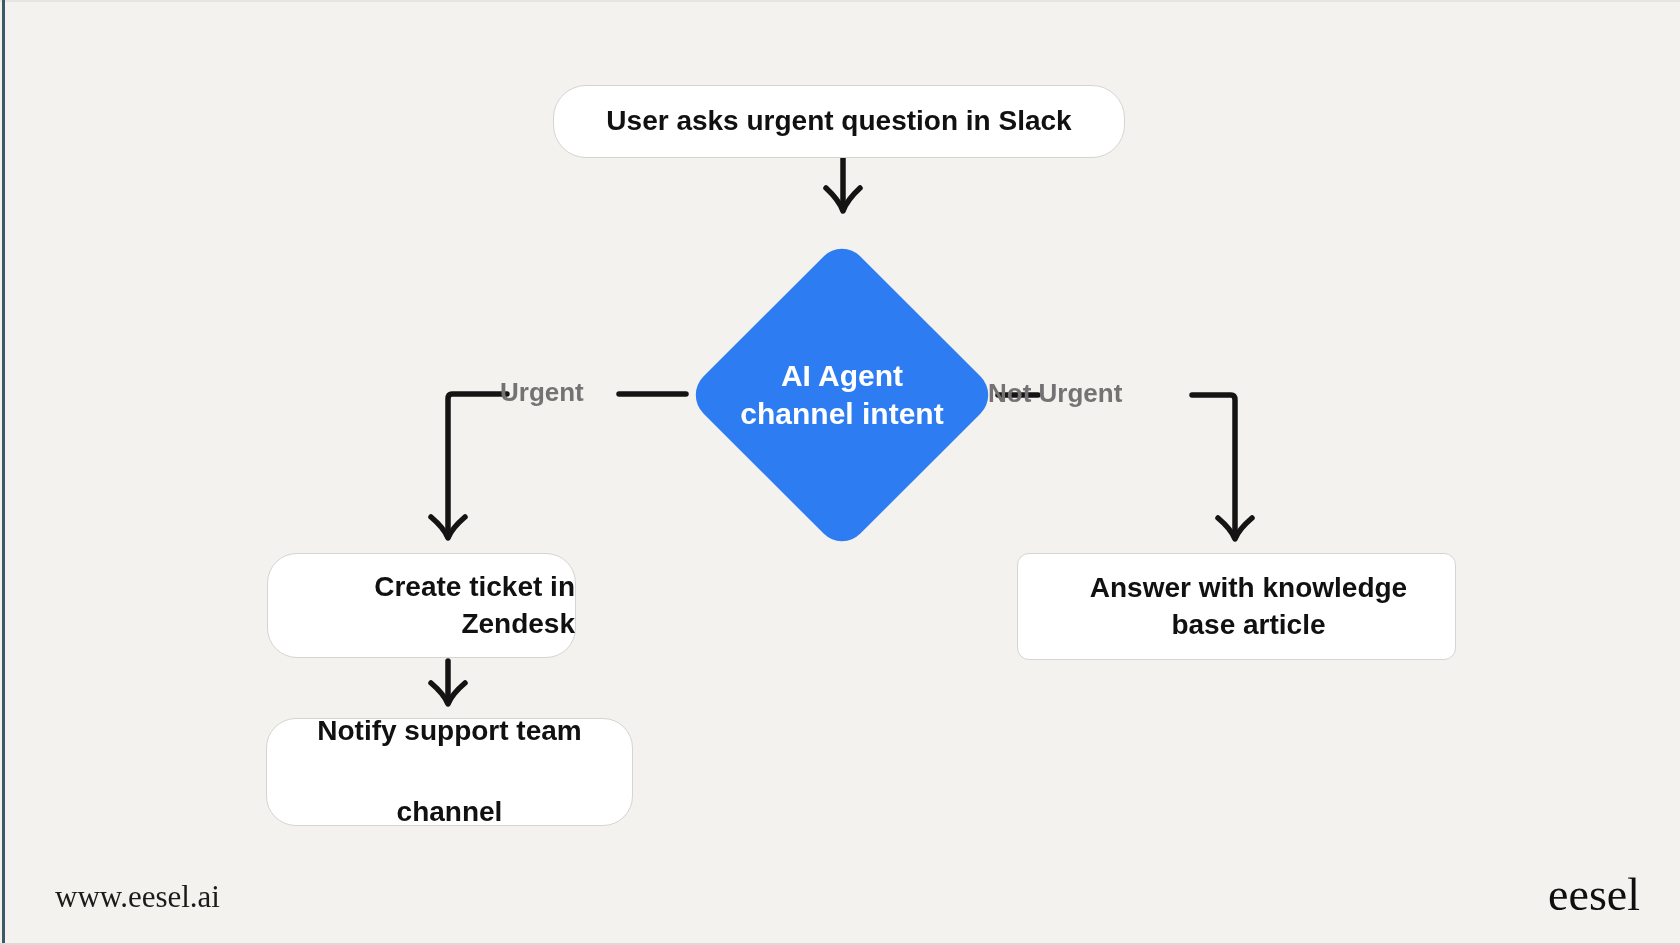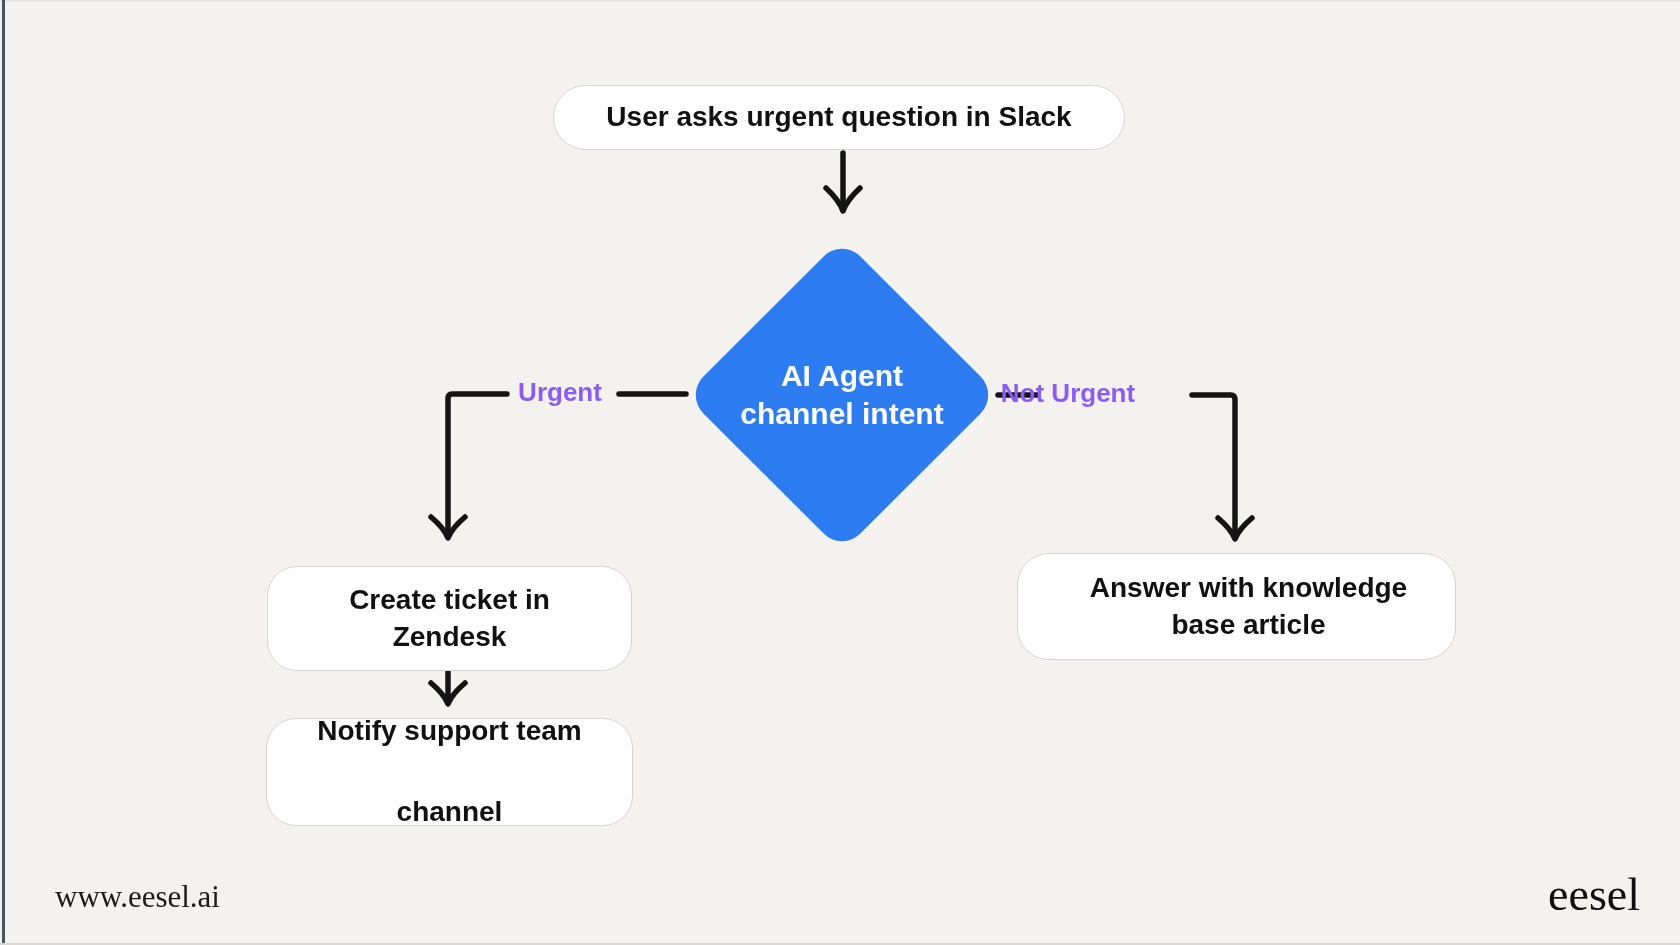--- a/index.html
+++ b/index.html
@@ -48,38 +48,39 @@
     justify-content: center;
     text-align: center;
     color: #111111;
     font-weight: 700;
     font-size: 28px;
     line-height: 1.32;
     box-sizing: border-box;
   }
   .node-start {
     left: 553px; top: 85px;
-    width: 572px; height: 65px;
+    width: 572px; height: 73px;
     border-radius: 33px;
   }
   .node-create-ticket {
-    left: 267px; top: 566px;
-    width: 365px; height: 105px;
+    left: 267px; top: 553px;
+    width: 309px; height: 105px;
     border-radius: 30px;
+    align-items: flex-end;
   }
   .node-notify-channel {
     left: 266px; top: 718px;
     width: 367px; height: 108px;
     border-radius: 30px;
     gap: 44px;
   }
   .node-answer-kb {
     left: 1017px; top: 553px;
     width: 439px; height: 107px;
-    border-radius: 32px;
+    border-radius: 12px;
     padding-left: 24px;
   }
   .diamond-shape {
     position: absolute;
     left: 731px; top: 284px;
     width: 222px; height: 222px;
     background: #2e7cf2;
     border-radius: 26px;
     transform: rotate(45deg);
   }
@@ -92,24 +93,23 @@
     align-items: center;
     justify-content: center;
     text-align: left;
     color: #ffffff;
     font-weight: 700;
     font-size: 30px;
     line-height: 1.27;
   }
   .edge-label {
     position: absolute;
-    color: #8b5cf6;
+    color: #737373;
     font-weight: 700;
     font-size: 26px;
-    text-align: center;
   }
   .edge-label-urgent   { left: 500px; top: 377px; width: 120px; }
   .edge-label-noturgent{ left: 988px; top: 378px; width: 160px; }
   .footer-site {
     position: absolute;
     left: 55px; top: 879px;
     font-family: "Liberation Serif", serif;
     font-size: 31px;
     color: #1b1b19;
   }

